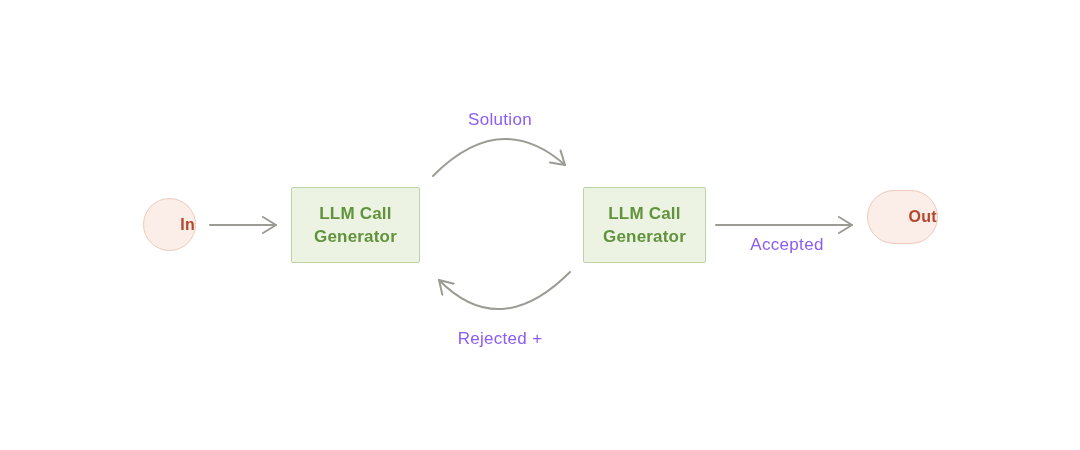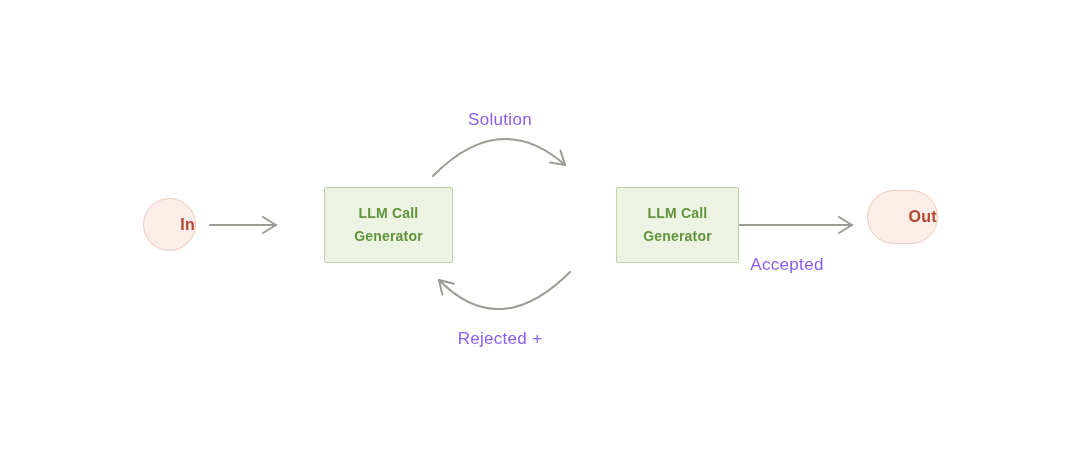--- a/index.html
+++ b/index.html
@@ -49,30 +49,29 @@
     height: 54px;
     border-radius: 27px;
   }
   .llm-box {
     position: absolute;
     background: #edf3e3;
     border: 1px solid #bdd3a6;
     border-radius: 2px;
     color: #61933c;
     font-weight: bold;
-    font-size: 14px;
+    font-size: 17px;
     letter-spacing: 0.2px;
     line-height: 23px;
     display: flex;
     flex-direction: column;
     align-items: center;
     justify-content: center;
     text-align: center;
     box-sizing: border-box;
-    margin-left: 33px;
   }
   .box-generator {
     left: 291px;
     top: 187px;
     width: 129px;
     height: 76px;
   }
   .box-evaluator {
     left: 583px;
     top: 187px;
@@ -87,21 +86,21 @@
     line-height: 22px;
     text-align: center;
   }
   .label-solution {
     left: 420px;
     top: 109px;
     width: 160px;
   }
   .label-accepted {
     left: 717px;
-    top: 254px;
+    top: 234px;
     width: 140px;
   }
   .label-rejected {
     left: 405px;
     top: 320px;
     width: 190px;
     margin-top: 8px;
   }
 </style>
 </head>

